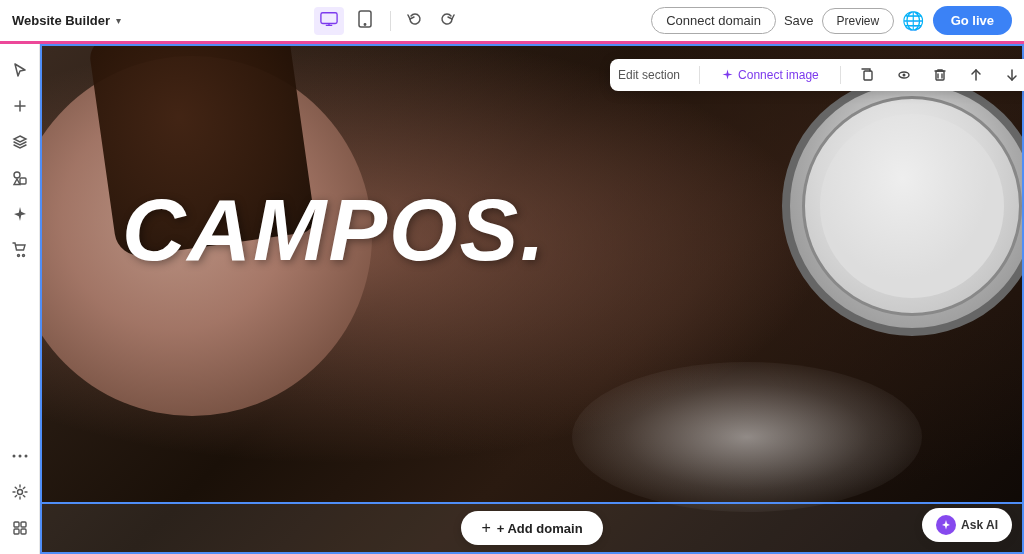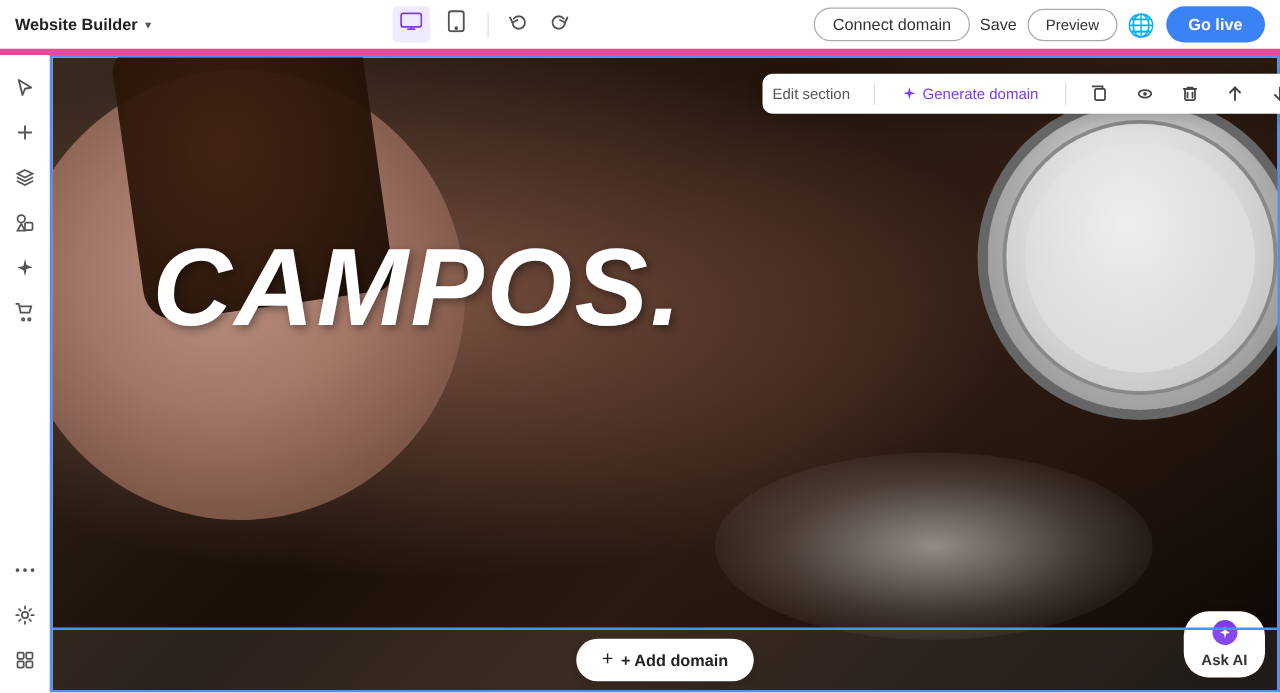--- a/index.html
+++ b/index.html
@@ -2,21 +2,21 @@
 <html><head>
   <meta charset="utf-8">
   <style>
     * { margin: 0; padding: 0; box-sizing: border-box; }
     body { width: 1024px; height: 554px; overflow: hidden; font-family: -apple-system, BlinkMacSystemFont, 'Segoe UI', sans-serif; background: #f0f0f0; }
 
     
     .top-toolbar {
       height: 44px;
       background: #fff;
-      border-bottom: 5px solid #ec4899;
+      border-bottom: 3px solid #ec4899;
       display: flex;
       align-items: center;
       justify-content: space-between;
       padding: 0 12px;
       z-index: 100;
       position: relative;
       gap: 20px;
     }
     .toolbar-left {
       display: flex;
@@ -325,21 +325,20 @@
       border-radius: 20px;
       padding: 7px 14px;
       font-size: 12px;
       font-weight: 600;
       color: #222;
       cursor: pointer;
       box-shadow: 0 2px 8px rgba(0,0,0,0.15);
       display: flex;
       align-items: center;
       gap: 5px;
-      flex-direction: column;
     }
   </style>
 </head>
 <body>
 
 <div class="top-toolbar">
   <div class="toolbar-left">
     <span class="app-title">Website Builder</span>
     <span class="chevron-icon">▾</span>
   </div>
@@ -482,21 +481,21 @@
       </button>
     </div>
 
     <div class="edit-toolbar">
       <span class="edit-section-label">Edit section</span>
       <div class="toolbar-divider"></div>
       <button class="generate-image-btn">
         <svg width="13" height="13" viewBox="0 0 13 13" fill="#7c3aed">
             <path d="M6.5 0.5l1 4 4 1-4 1-1 4-1-4-4-1 4-1z"></path>
           </svg>
-        <span>Generate domain</span>
+        <span>Connect image</span>
       </button>
       <div class="toolbar-divider"></div>
       <button class="toolbar-action-btn">
         <svg width="14" height="14" viewBox="0 0 14 14" fill="none" stroke="#444" stroke-width="1.4" stroke-linecap="round">
             <rect x="3" y="3" width="8" height="9" rx="1"></rect>
             <path d="M1 1h8v2"></path>
           </svg>
       </button>
       <button class="toolbar-action-btn">
         <svg width="14" height="14" viewBox="0 0 14 14" fill="none" stroke="#444" stroke-width="1.4" stroke-linecap="round">

